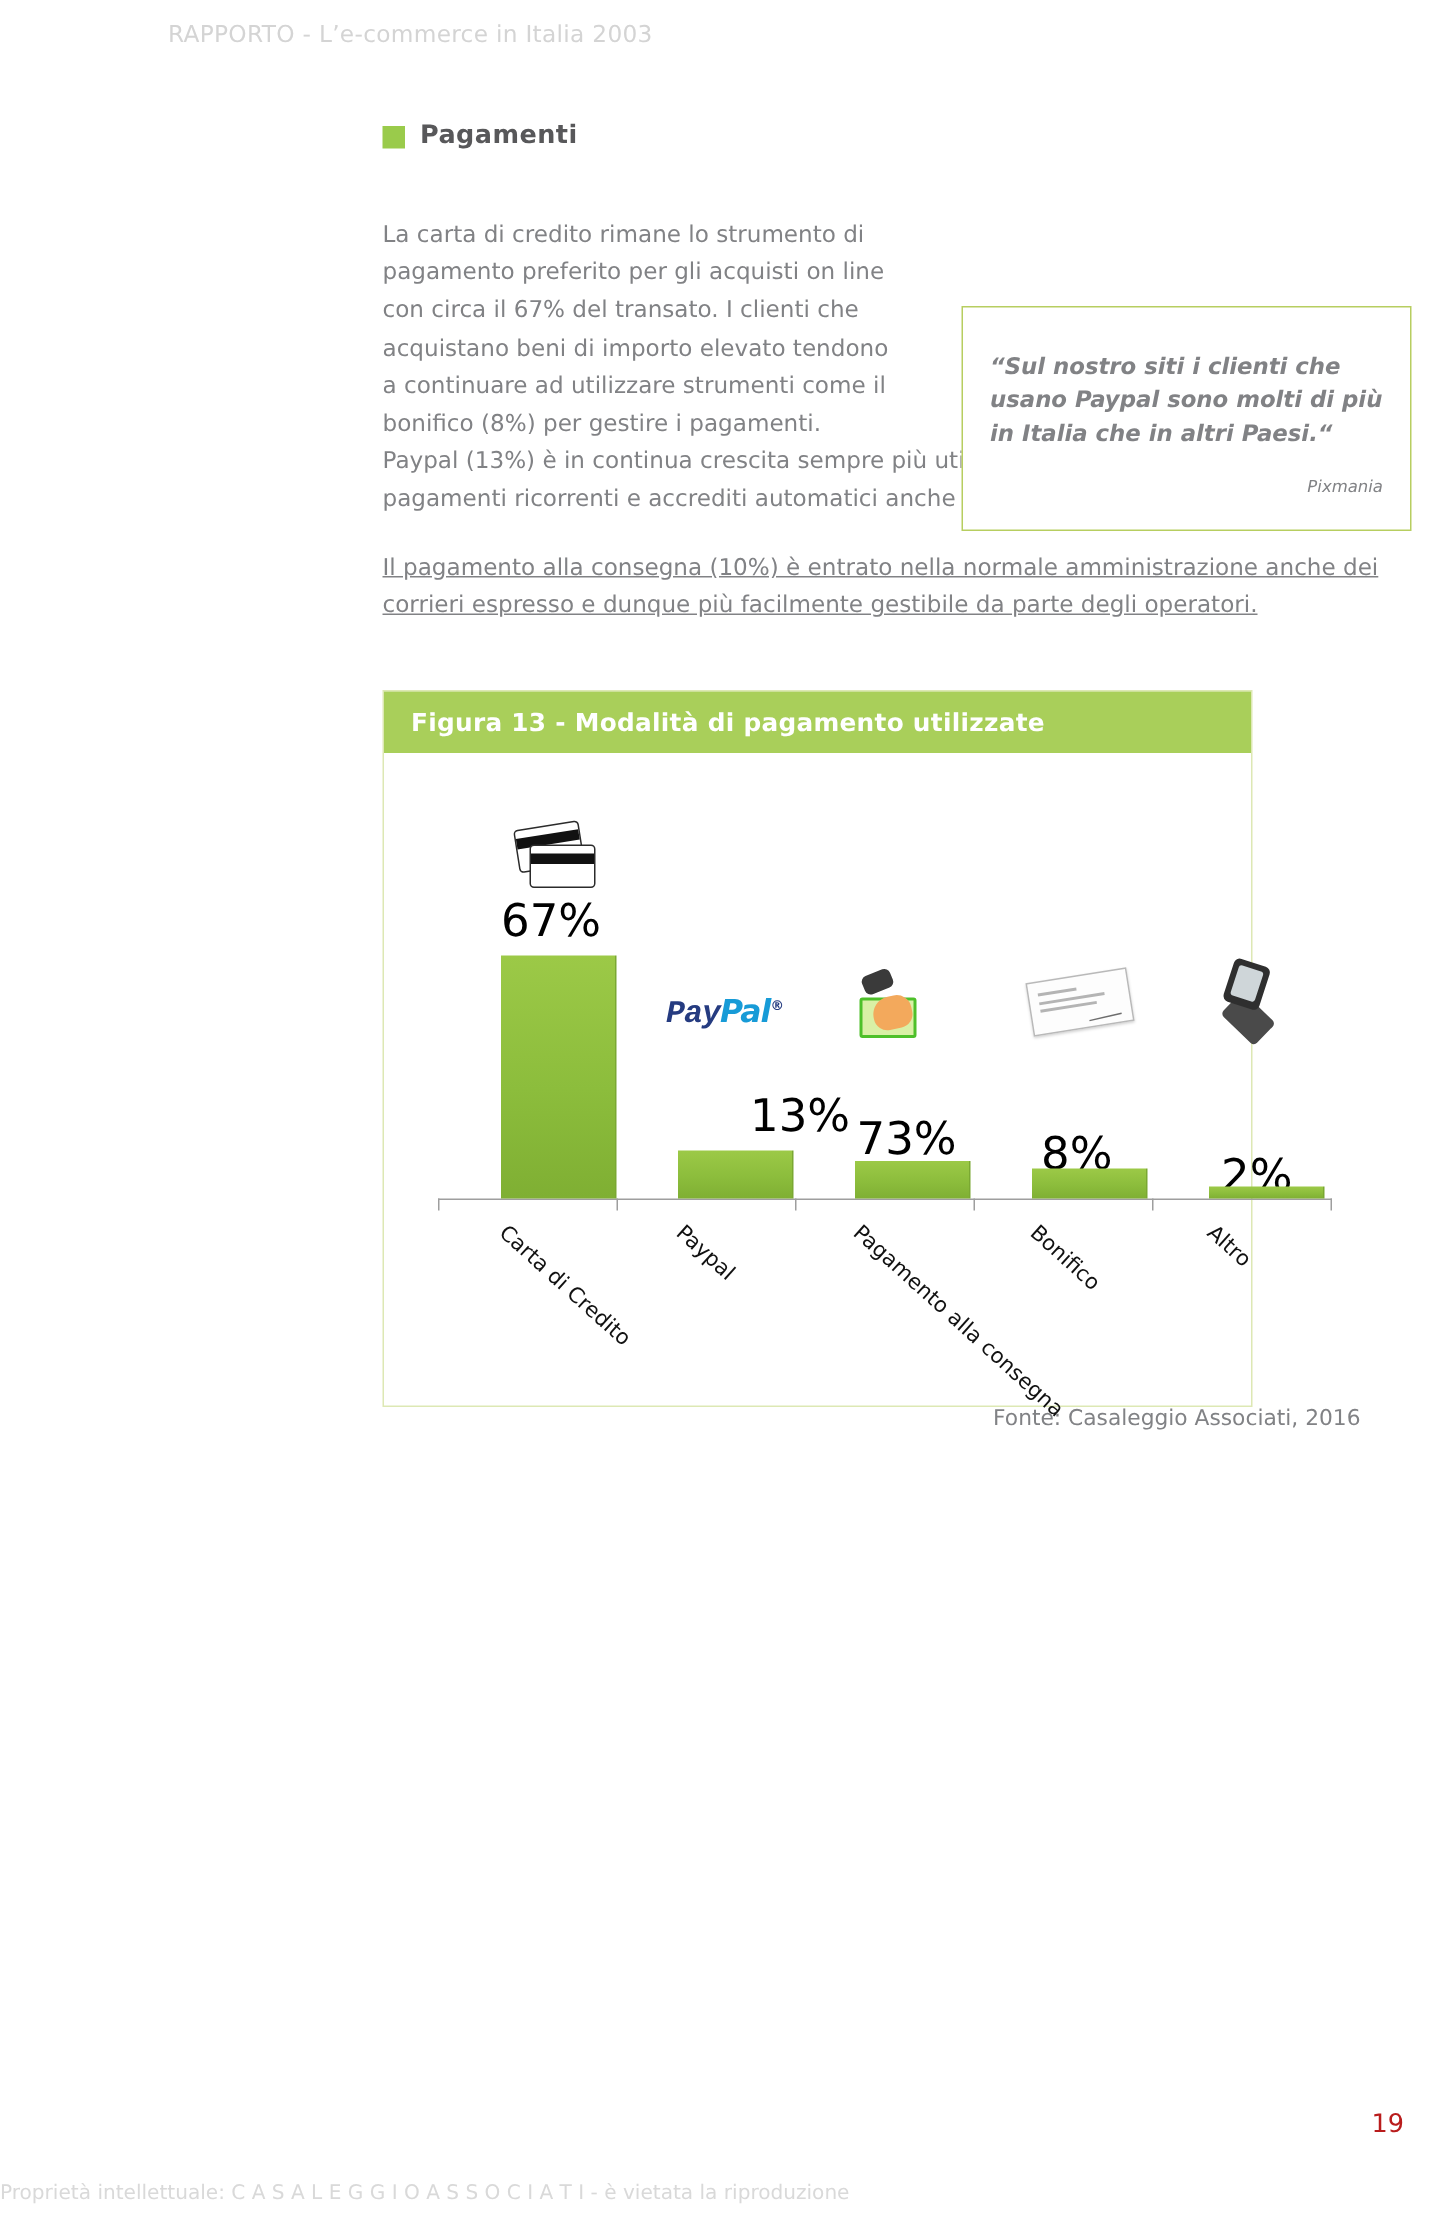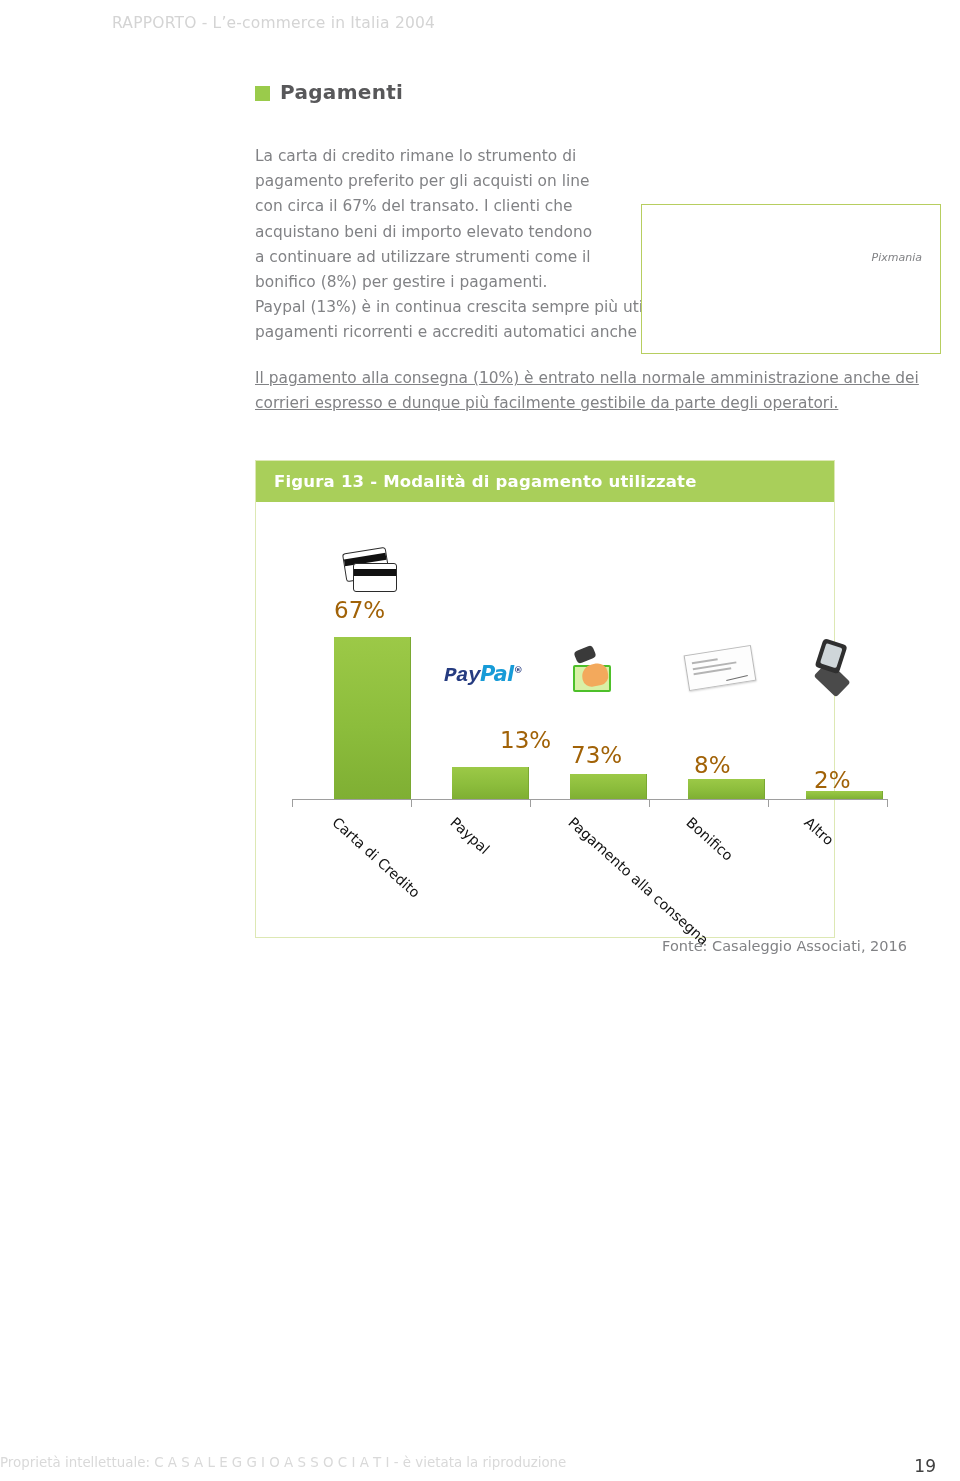--- a/index.html
+++ b/index.html
@@ -25,21 +25,21 @@
   
   .section-title{
     position:absolute;left:255px;top:80px;
     display:flex;align-items:center;gap:10px;
   }
   .section-bullet{
     width:15px;height:15px;background:#9ACB4B;display:block;flex:0 0 auto;
     margin-top:3px;
   }
   .section-title-text{
-    font-size:20px;color:#58585a;font-weight:bold;letter-spacing:.3px;
+    font-size:17px;color:#58585a;font-weight:bold;letter-spacing:.3px;
   }
 
   
   .para{
     position:absolute;
     color:#818285;
     font-size:15.4px;
     line-height:25.2px;
     text-align:left;
   }
@@ -99,21 +99,21 @@
     position:absolute;top:297px;width:1px;height:8px;background:#9e9e9e;
   }
 
   .bar{
     position:absolute;bottom:139px;
     background:linear-gradient(to bottom,#9CC947 0%,#8CBD3C 55%,#7FAF33 100%);
     border-right:1px solid #7aa832;
   }
   .bar-value{
     position:absolute;
-    font-size:23px;color:#a16207;
+    font-size:30px;color:#000000;
     font-family:"DejaVu Sans","Liberation Sans",sans-serif;
     white-space:nowrap;
   }
 
   .cat-label{
     position:absolute;
     font-size:14.2px;color:#111;
     white-space:nowrap;
     transform-origin:left top;
     transform:rotate(42deg);
@@ -194,48 +194,49 @@
 
   
   .fonte{
     position:absolute;left:255px;top:938px;width:660px;
     text-align:right;font-size:14.5px;color:#818285;
     padding-right:8px;box-sizing:border-box;
   }
 
   
   .page-number{
-    position:absolute;right:24px;top:1456px;
-    font-size:17px;color:#404040;text-align:right;
+    position:absolute;right:24px;top:1406px;
+    font-size:17px;color:#b91c1c;text-align:right;
   }
   .footer-rule{
     position:absolute;left:0;top:1438px;width:960px;height:1px;background:#ffffff;
   }
   .footer-text{
     position:absolute;left:0;top:1455px;
     font-size:13.4px;color:#d9d9d9;white-space:nowrap;
   }
 </style>
 </head>
 <body>
 
-<div class="page-header">RAPPORTO - L’e-commerce in Italia 2004</div>
+<div class="page-header">RAPPORTO - L’e-commerce in Italia 2003</div>
 <div class="header-rule"></div>
 
 <div class="section-title">
   <span class="section-bullet"></span>
   <span class="section-title-text">Pagamenti</span>
 </div>
 
 <div class="para" id="para-lead">
   <span class="quote-float"></span>
   <span>La carta di credito rimane lo strumento di pagamento preferito per gli acquisti on line con circa il 67% del transato. I clienti che acquistano beni di importo elevato tendono a continuare ad utilizzare strumenti come il bonifico (8%) per gestire i pagamenti. Paypal (13%) è in continua crescita sempre più utilizzato anche per poter gestire i pagamenti ricorrenti e accrediti automatici anche per i piccoli e medi esercenti.</span>
 </div>
 
 <div class="quote-card">
+  <div class="quote-text">“Sul nostro siti i clienti che usano Paypal sono molti di più in Italia che in altri Paesi.“</div>
   <div class="quote-source">Pixmania</div>
 </div>
 
 <div class="para" id="para-tail">Il pagamento alla consegna (10%) è entrato nella normale amministrazione anche dei corrieri espresso e dunque più facilmente gestibile da parte degli operatori.</div>
 
 <div class="figure">
 
   <div class="figure-titlebar">
     <span class="figure-title">Figura 13 -  Modalità di pagamento utilizzate</span>
   </div>

